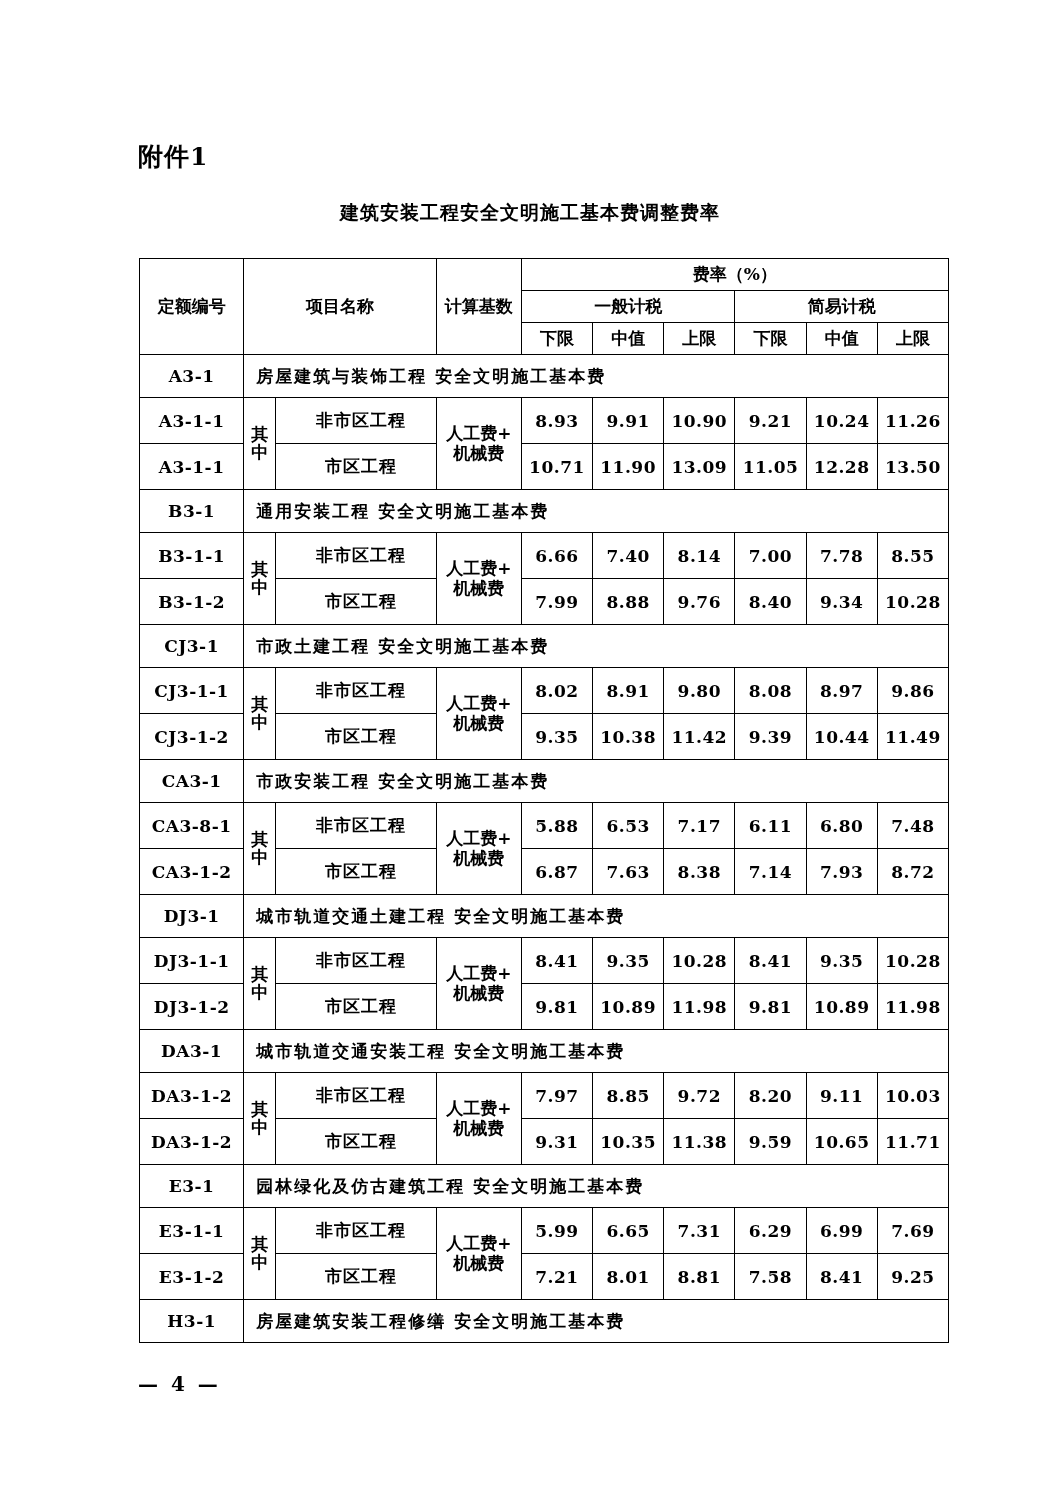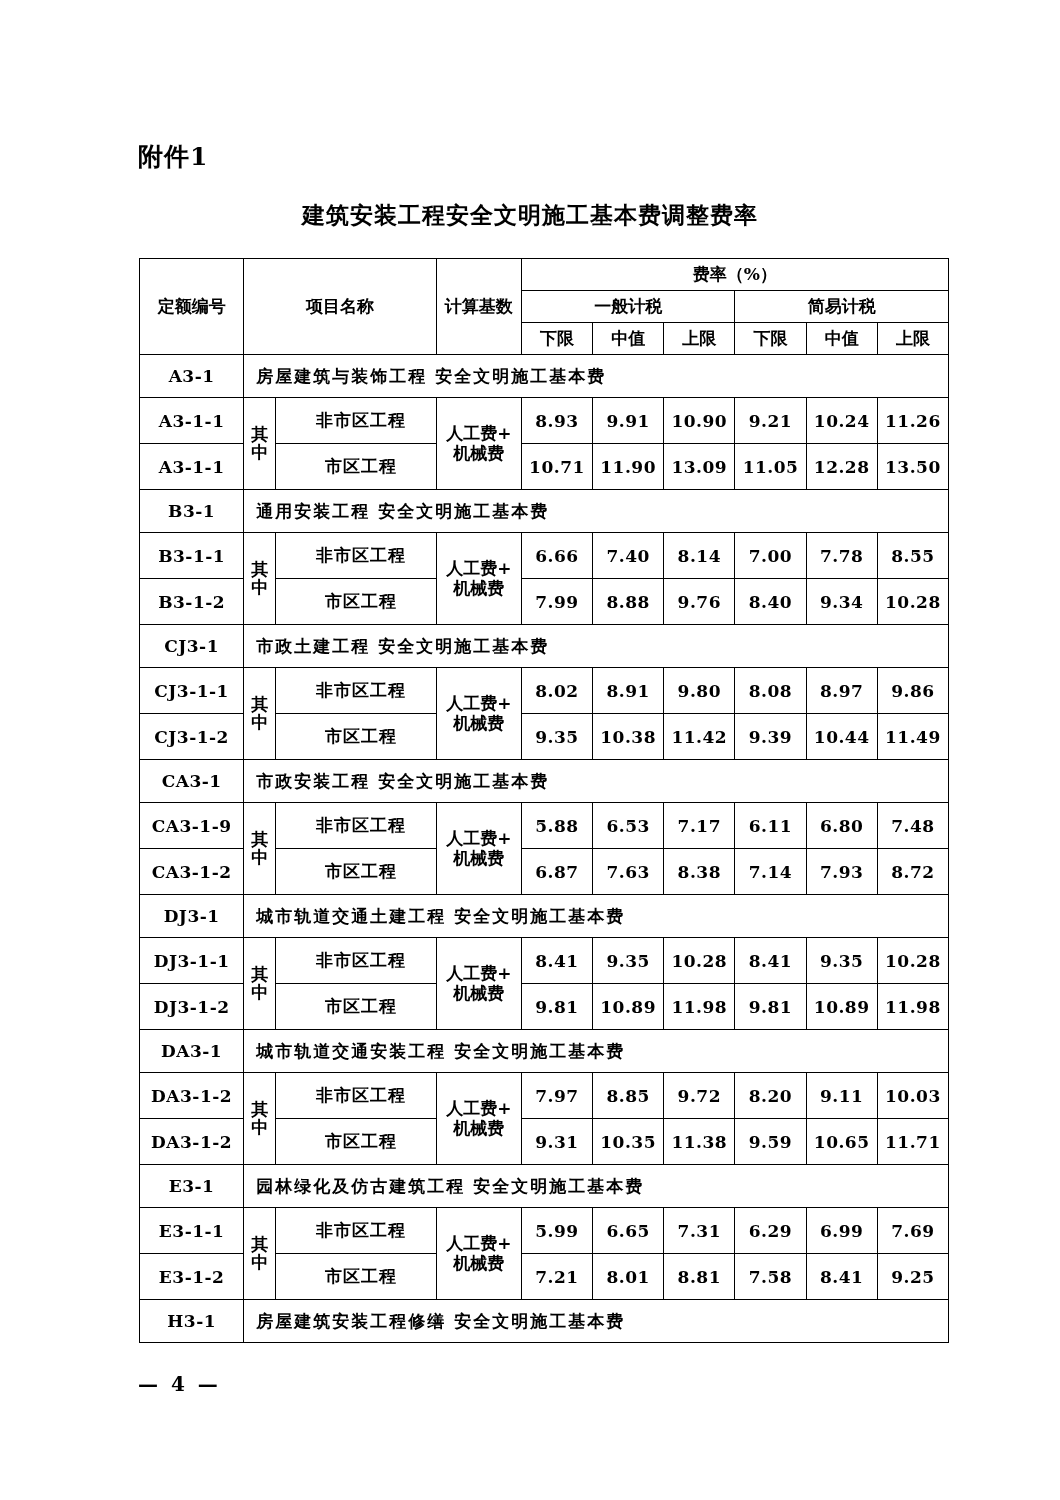--- a/index.html
+++ b/index.html
@@ -29,21 +29,21 @@
     font-weight: bold;
     font-family: "DejaVu Serif", "Liberation Serif", serif;
     letter-spacing: 1px;
   }
   .doc-title {
     position: absolute;
     left: 0;
     top: 200px;
     width: 1060px;
     text-align: center;
-    font-size: 23px;
+    font-size: 19px;
     font-weight: bold;
     font-family: "DejaVu Serif", "Liberation Serif", serif;
     letter-spacing: 1px;
   }
   table.fee-table {
     position: absolute;
     left: 139px;
     top: 258px;
     width: 810px;
     border-collapse: collapse;
@@ -240,21 +240,21 @@
           <td class="num">11.42</td>
           <td class="num">9.39</td>
           <td class="num">10.44</td>
           <td class="num">11.49</td>
         </tr>
         <tr class="row-section">
           <td class="code">CA3-1</td>
           <td colspan="9" class="section-name">市政安装工程  安全文明施工基本费</td>
         </tr>
         <tr class="row-data">
-          <td class="code">CA3-1-9</td>
+          <td class="code">CA3-8-1</td>
           <td rowspan="2" class="qi-cell">
             <span>其</span>
             <span>中</span>
           </td>
           <td class="sub-name">非市区工程</td>
           <td rowspan="2" class="base-cell">
             <span>人工费+</span>
             <span>机械费</span>
           </td>
           <td class="num">5.88</td>

